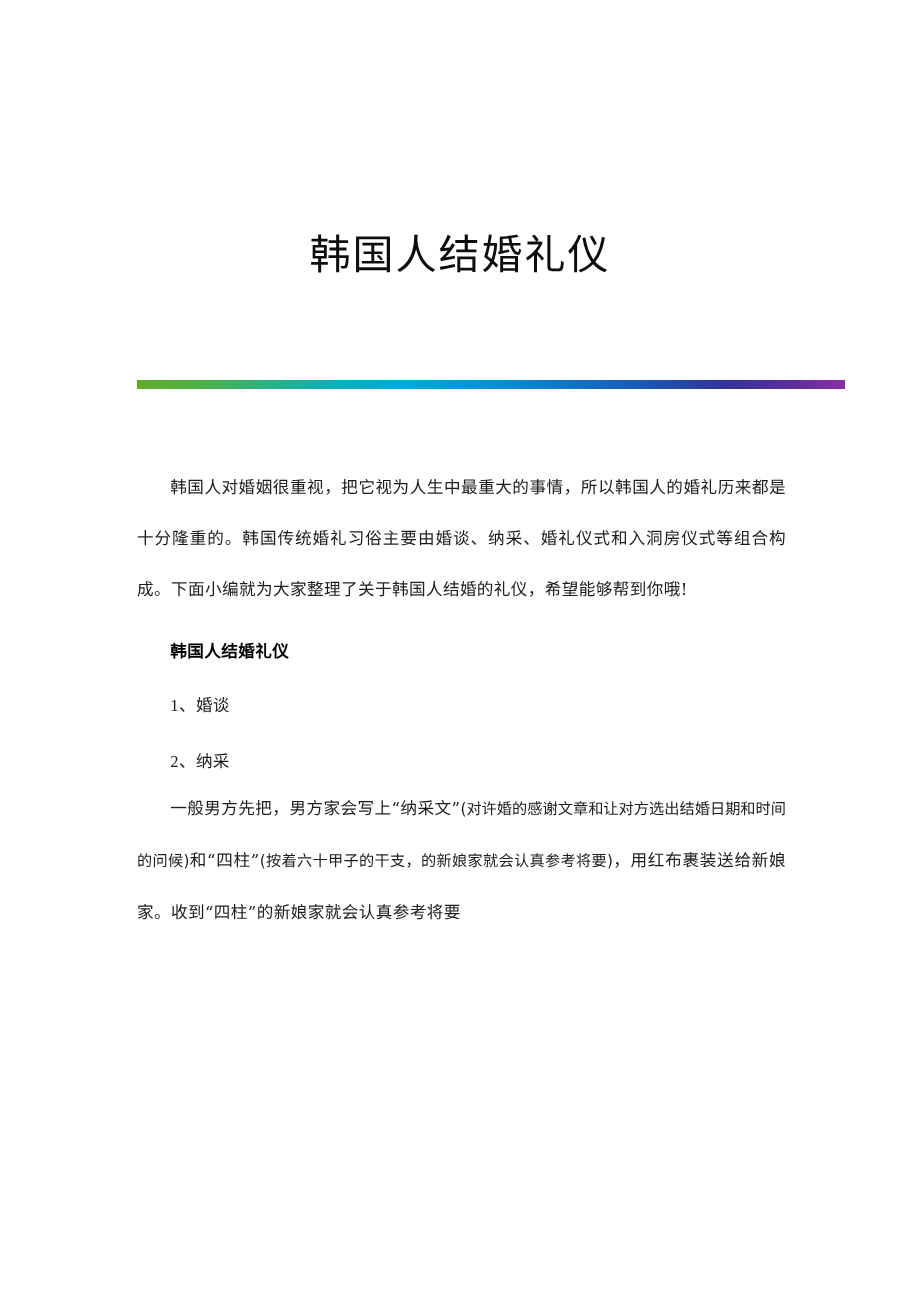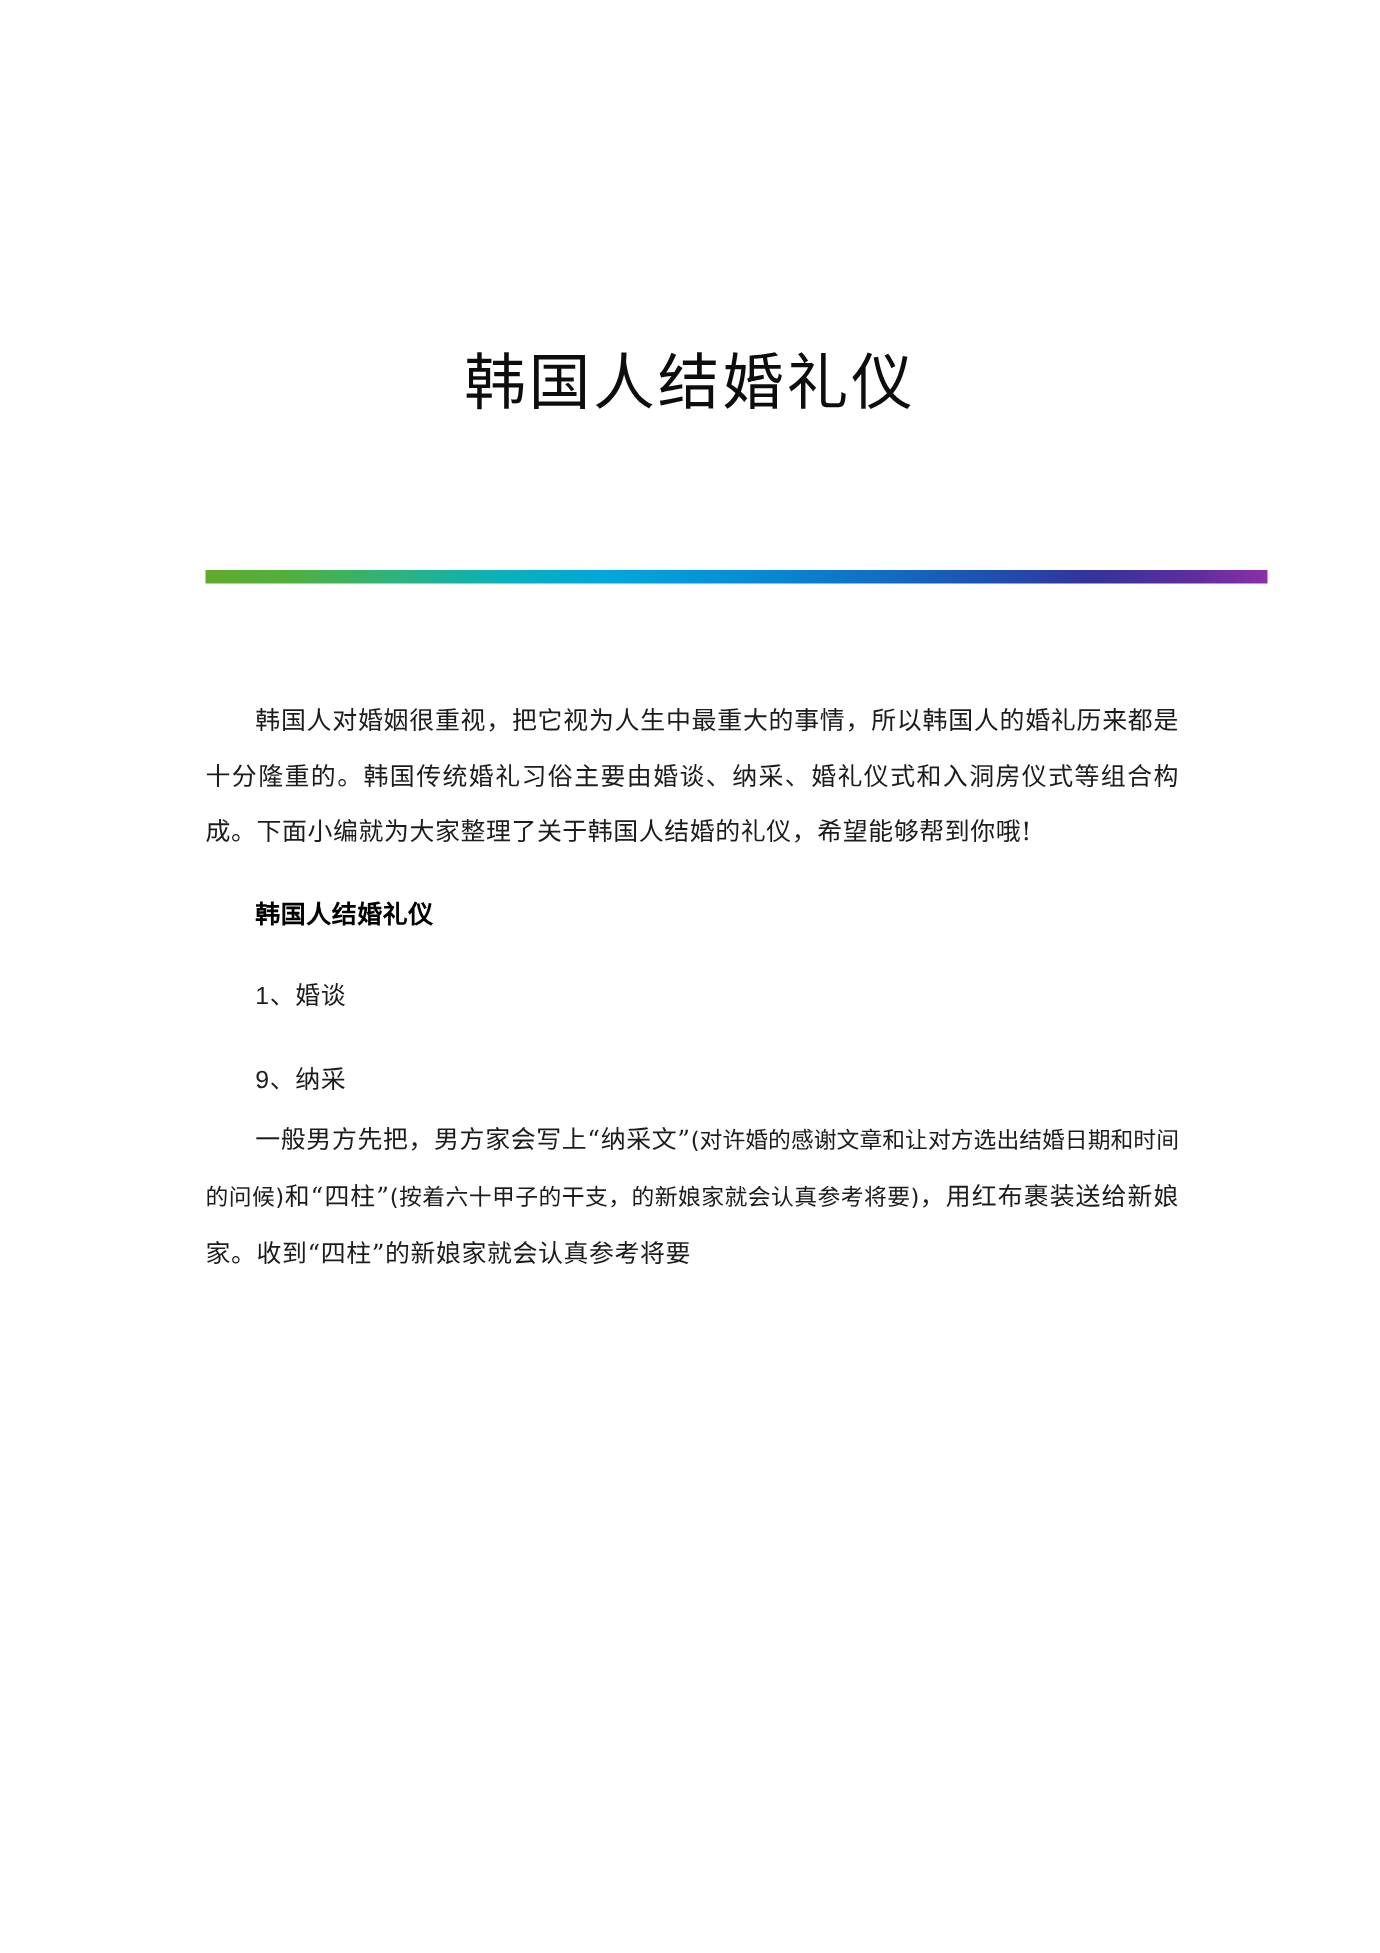--- a/index.html
+++ b/index.html
@@ -73,21 +73,21 @@
     position: absolute;
     left: 137px;
     top: 462px;
     width: 649px;
   }
 
   p.body-para {
     margin: 0 0 0.6px 0;
     font-family: "DejaVu Serif", "Liberation Serif", serif;
     font-size: 16.6px;
-    line-height: 37px;
+    line-height: 51px;
     color: #1c1c1c;
     text-align: justify;
     text-justify: inter-ideograph;
     text-indent: 2em;
     letter-spacing: 0.4px;
   }
 
   p.sub-heading {
     margin: 0;
     padding-top: 17px;
@@ -96,21 +96,21 @@
     font-weight: bold;
     line-height: 42.5px;
     color: #000000;
     text-indent: 2em;
     letter-spacing: 0.4px;
   }
 
   p.item-heading {
     margin: 0;
     padding-top: 13px;
-    font-family: Liberation Sans, sans-serif;
+    font-family: Liberation Serif, serif;
     font-size: 16.6px;
     line-height: 42.5px;
     color: #1c1c1c;
     text-indent: 2em;
     letter-spacing: 0.4px;
   }
 
   p.body-para + p.item-heading,
   p.body-para + p.sub-heading {
     padding-top: 14px;
@@ -136,19 +136,19 @@
 
   <div class="content">
 
     <p class="body-para">韩国人对婚姻很重视，把它视为人生中最重大的事情，所以韩国人的婚礼历来都是十分隆重的。韩国传统婚礼习俗主要由婚谈、纳采、婚礼仪式和入洞房仪式等组合构成。下面小编就为大家整理了关于韩国人结婚的礼仪，希望能够帮到你哦!</p>
 
     <p class="sub-heading">韩国人结婚礼仪</p>
 
     <p class="item-heading">1、婚谈</p>
 
 
-    <p class="item-heading">9、纳采</p>
+    <p class="item-heading">2、纳采</p>
 
     <p class="body-para"><span>一般男方先把，男方家会写上“纳采文”</span><span class="paren-note">(对许婚的感谢文章和让对方选出结婚日期和时间的问候)</span><span>和“四柱”</span><span class="paren-note">(按着六十甲子的干支，的新娘家就会认真参考将要)</span><span>，用红布裹装送给新娘家。收到“四柱”的新娘家就会认真参考将要</span></p>
 
   </div>
 
 </div>
 
 </body></html>

